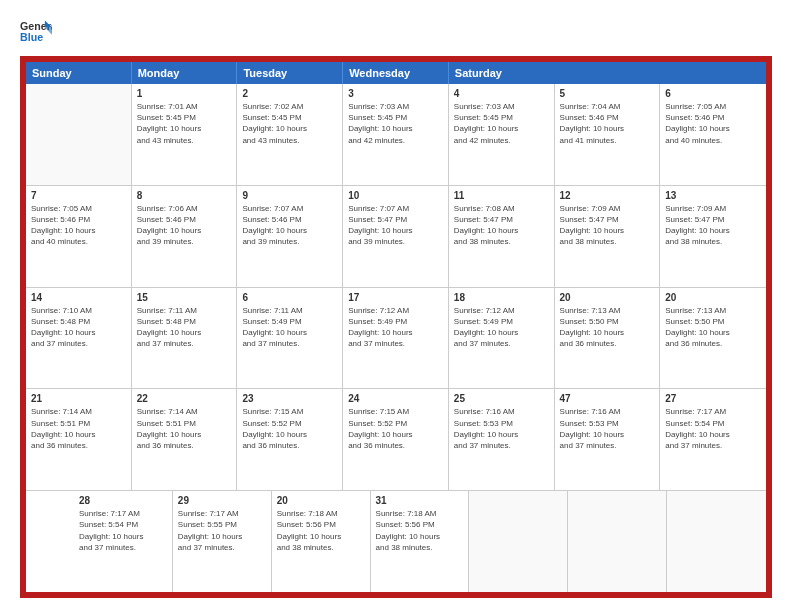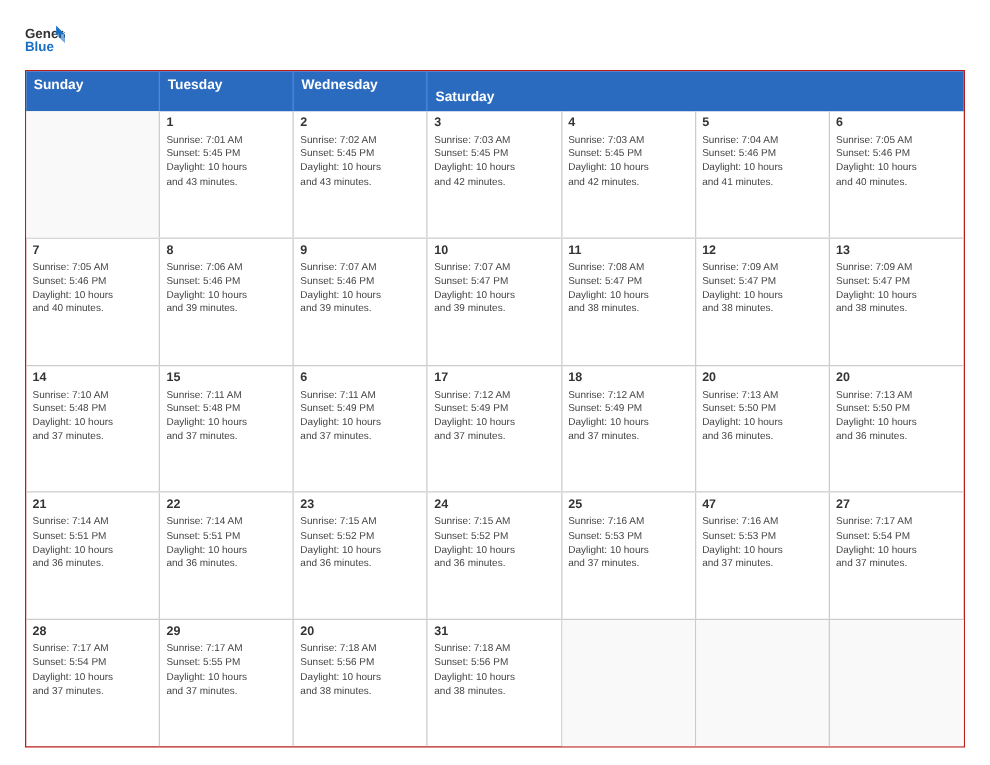--- a/index.html
+++ b/index.html
@@ -42,48 +42,48 @@
       line-height: 1.1;
     }
     .subtitle {
       font-size: 14px;
       color: #555;
     }
     .calendar {
       flex: 1;
       display: flex;
       flex-direction: column;
-      border: 1px solid #b91c1c;
+      border: 6px solid #b91c1c;
     }
     .cal-header {
       display: grid;
       grid-template-columns: repeat(7, 1fr);
       background: #2a6bbf;
     }
     .cal-header-cell {
       color: #fff;
       font-size: 11px;
       font-weight: bold;
       padding: 5px 6px;
       text-align: left;
       border-right: 1px solid #4a8bdf;
     }
-    .cal-header-cell:last-child { border-right: none; margin-top: 10px; }
+    .cal-header-cell:last-child { border-right: none; }
     .cal-body {
       flex: 1;
       display: flex;
       flex-direction: column;
     }
     .cal-row {
       display: grid;
       grid-template-columns: repeat(7, 1fr);
       flex: 1;
       border-bottom: 1px solid #ccc;
     }
-    .cal-row:last-child { border-bottom: none; }
+    .cal-row:last-child { border-bottom: none; margin-left: 48px; }
     .cal-cell {
       border-right: 1px solid #ccc;
       padding: 4px 5px;
       font-size: 8.5px;
       color: #333;
       vertical-align: top;
       min-height: 0;
       overflow: hidden;
     }
     .cal-cell:last-child { border-right: none; }
@@ -115,20 +115,21 @@
     </div>
     <div class="title-block">
       <div class="month-title"></div>
       <div class="subtitle"></div>
     </div>
   </div>
 
   <div class="calendar">
     <div class="cal-header">
     <div class="cal-header-cell">Sunday</div>
+        <div class="cal-header-cell">Monday</div>
         <div class="cal-header-cell">Tuesday</div>
         <div class="cal-header-cell">Wednesday</div>
         <div class="cal-header-cell">Saturday</div>
       </div>
     <div class="cal-body">
     <div class="cal-row">
           <div class="cal-cell empty"></div>
           <div class="cal-cell">
             <div class="day-num">1</div>
             <div class="cell-text" style="white-space: pre-line;">Sunrise: 7:01 AM

